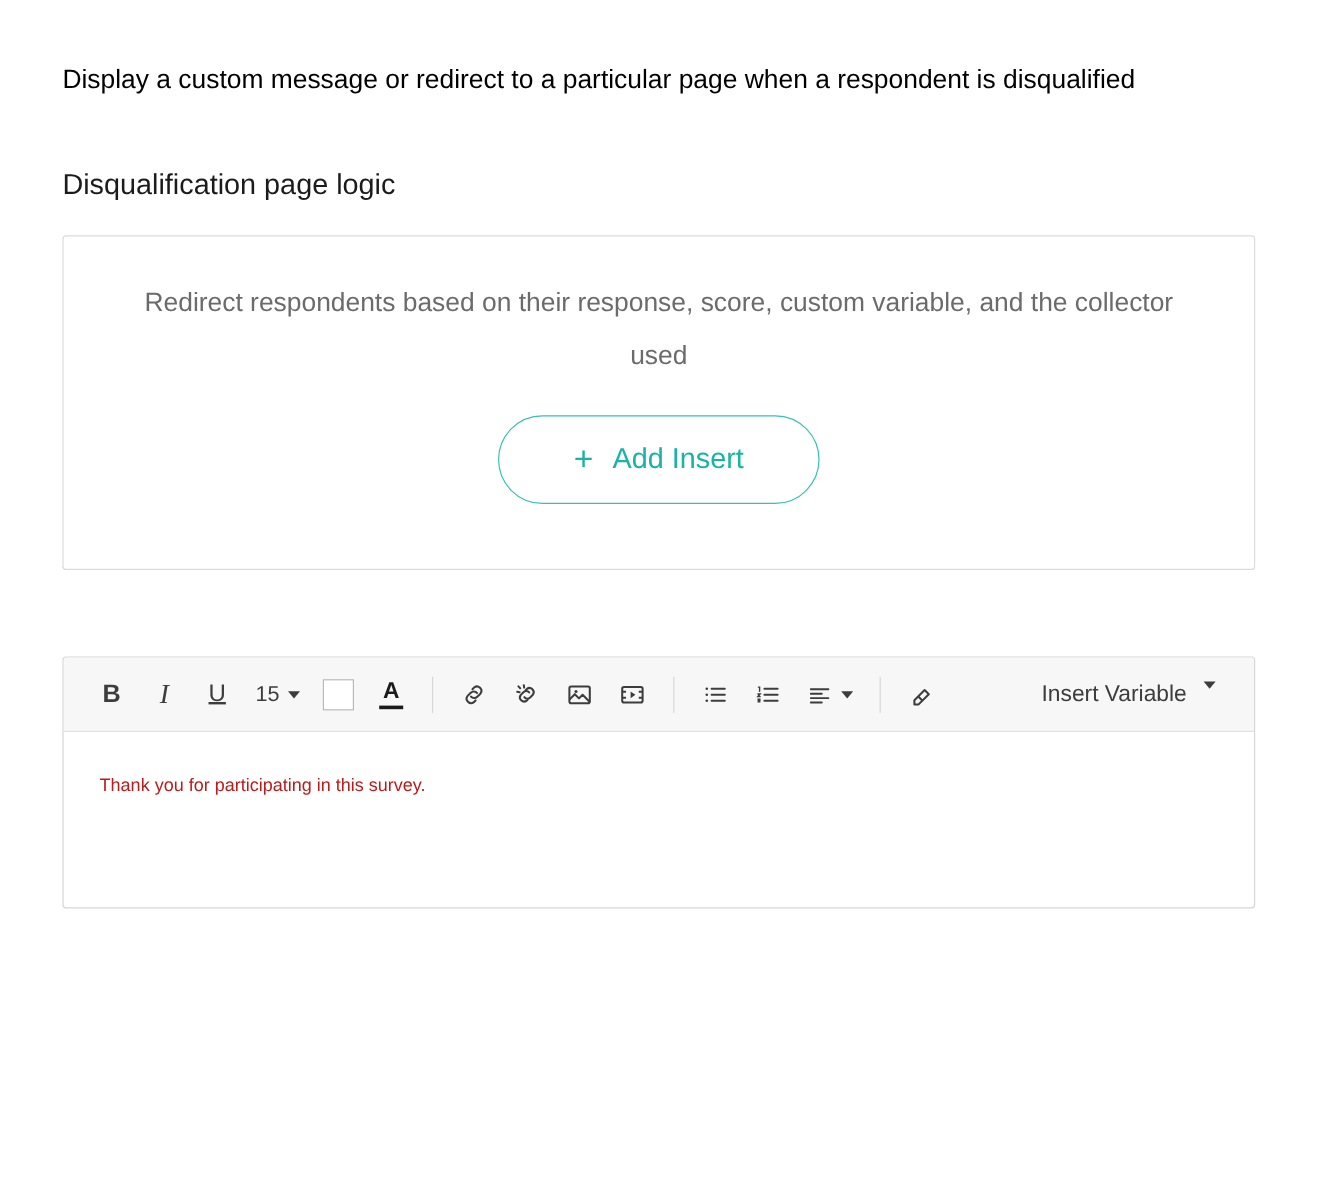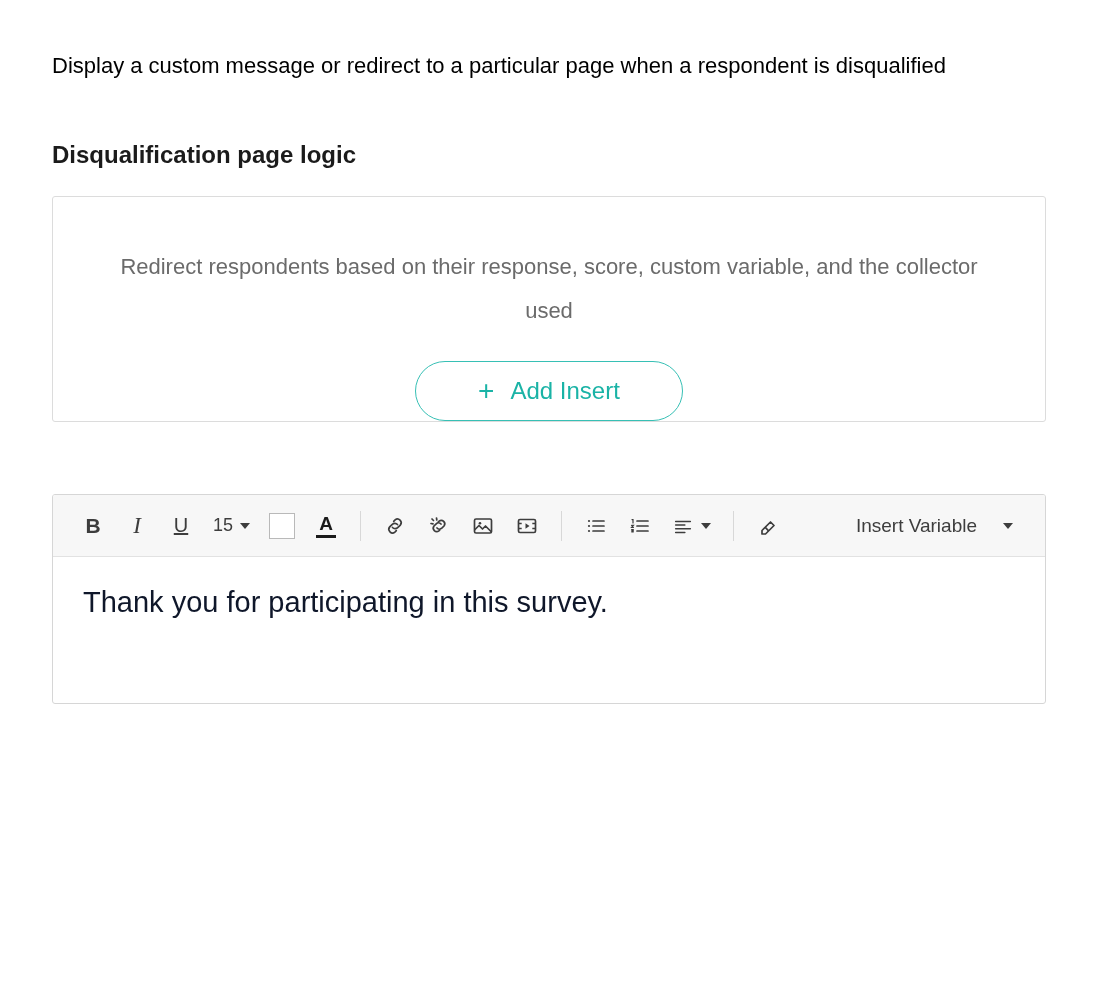--- a/index.html
+++ b/index.html
@@ -35,33 +35,33 @@
     font-size: 22px;
     line-height: 44px;
     color: #000000;
     margin: 0 0 52px 0;
     max-width: 1000px;
     font-weight: 400;
   }
   h2.section-title {
     font-size: 24px;
     line-height: 30px;
-    font-weight: bold;
+    font-weight: normal;
     color: #1b1b1b;
     margin: 4px 0 26px 0;
   }
   .logic-box {
     border: 1px solid #dcdcdc;
     border-radius: 3px;
-    height: 226px;
+    height: 279px;
     display: flex;
     flex-direction: column;
     align-items: center;
     justify-content: flex-start;
-    padding-top: 48px;
+    padding-top: 33px;
   }
   .logic-desc {
     font-size: 22px;
     line-height: 44px;
     color: #6b6b6b;
     text-align: center;
     max-width: 900px;
     font-weight: 400;
   }
   .add-logic-btn {
@@ -184,31 +184,31 @@
   .sep {
     width: 1px;
     height: 30px;
     background: #d8d8d8;
     margin: 0 12px;
     flex: 0 0 auto;
   }
   .insert-var {
     margin-left: auto;
     display: flex;
-    align-items: center;
-    gap: 26px;
+    align-items: flex-start;
+    gap: 14px;
     font-size: 19px;
     color: #3d3d3d;
     cursor: pointer;
     padding-right: 14px;
   }
   .editor-body {
     padding: 30px 30px;
-    font-size: 29px;
-    color: #0f172a;
+    font-size: 15px;
+    color: #b91c1c;
     line-height: 30px;
   }
   svg { display: block; }
 </style>
 </head>
 <body>
 
 <div class="page">
   <div class="content">
 

